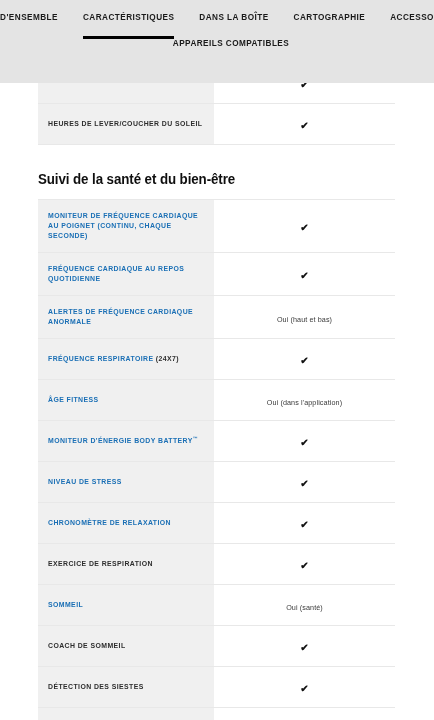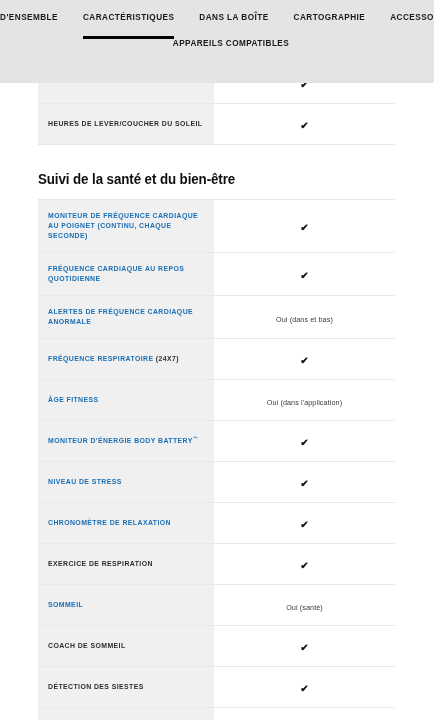--- a/index.html
+++ b/index.html
@@ -168,21 +168,21 @@
               <tr>
                 <td class="label-cell">
                   <span class="label-text link">FRÉQUENCE CARDIAQUE AU REPOS QUOTIDIENNE</span>
                 </td>
                 <td class="value-cell"><span class="check">✔</span></td>
               </tr>
               <tr>
                 <td class="label-cell">
                   <span class="label-text link">ALERTES DE FRÉQUENCE CARDIAQUE ANORMALE</span>
                 </td>
-                <td class="value-cell"><span class="value-text">Oui (dans et bas)</span></td>
+                <td class="value-cell"><span class="value-text">Oui (haut et bas)</span></td>
               </tr>
               <tr>
                 <td class="label-cell">
                   <span class="label-text link">FRÉQUENCE RESPIRATOIRE <span class="suffix">(24X7)</span></span>
                 </td>
                 <td class="value-cell"><span class="check">✔</span></td>
               </tr>
               <tr>
                 <td class="label-cell">
                   <span class="label-text link">ÂGE FITNESS</span>

